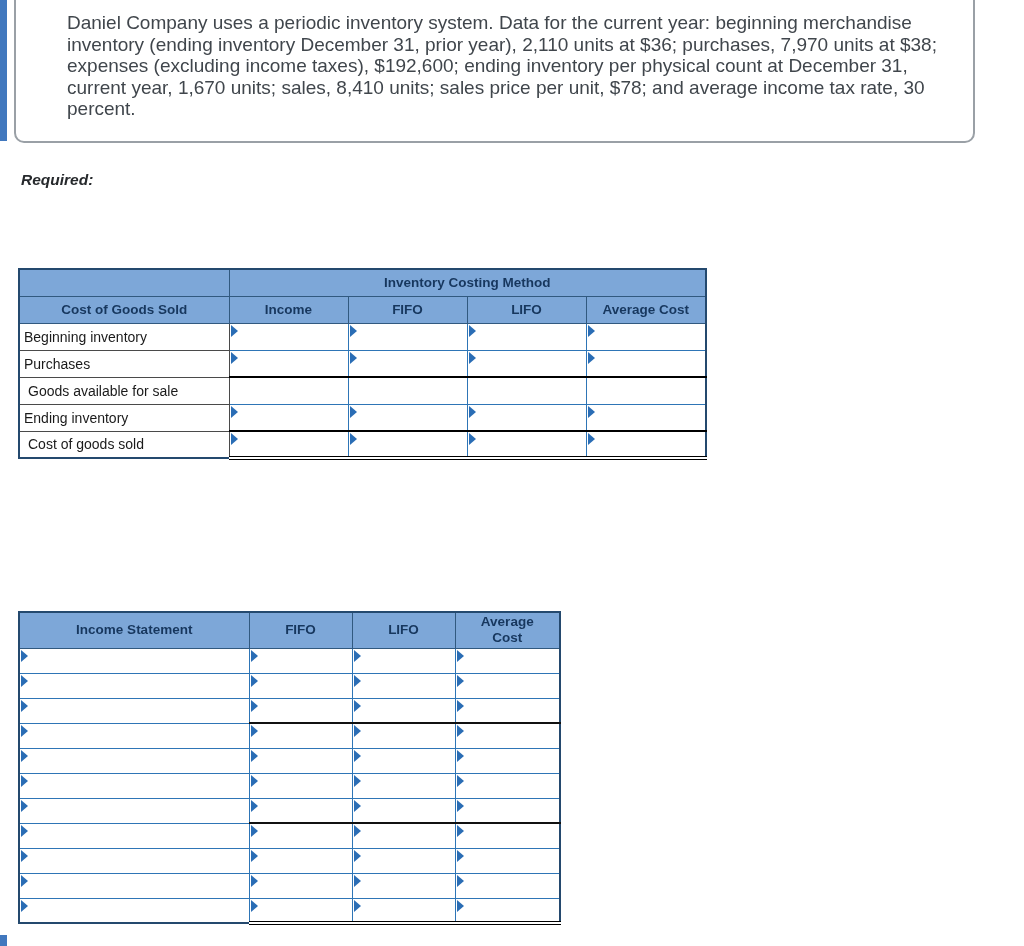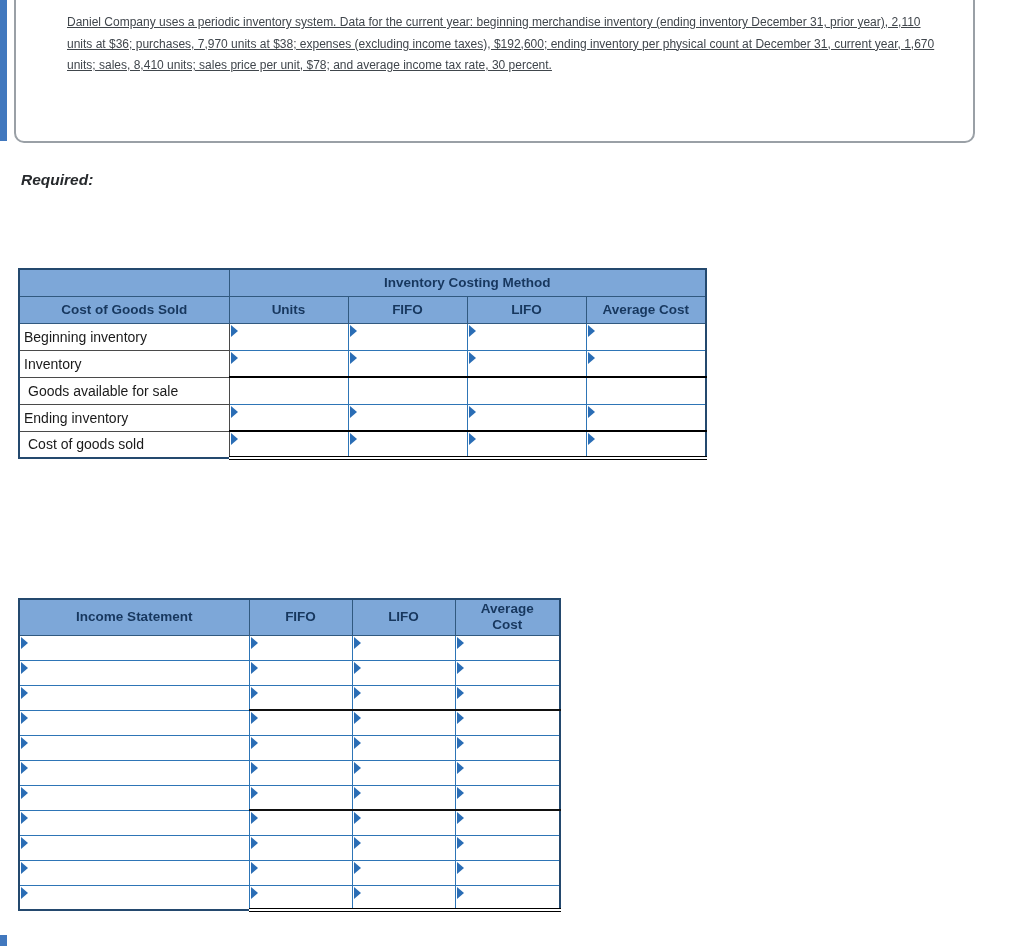--- a/index.html
+++ b/index.html
@@ -8,30 +8,30 @@
 
   .accent { position: absolute; left: 0; width: 7px; background: #4178be; }
   .accent-top { top: 0; height: 141px; }
   .accent-bottom { top: 935px; height: 11px; }
 
   .problem-box {
     position: absolute; left: 14px; top: -10px; width: 961px; height: 153px;
     border: 2px solid #9aa0a6; border-radius: 10px; background: #fff;
     padding: 20px 30px 0 51px;
   }
-  .problem-text { font-size: 12px; line-height: 21.5px; color: #40464c; text-decoration: underline; }
+  .problem-text { font-size: 19px; line-height: 21.5px; color: #40464c; }
 
   .required { position: absolute; left: 21px; top: 171px; width: 1002px; color: #26292c; font-style: italic; }
   .req-label { font-weight: bold; font-size: 15.5px; margin-bottom: 7px; }
   .req-text { font-size: 15.5px; line-height: 21px; }
   .note-red { color: #e23e28; font-weight: bold; }
 
   table { border-collapse: collapse; table-layout: fixed; background: #fff; }
   .cogs { position: absolute; left: 18px; top: 268px; width: 687px; border: 2px solid #24496e; }
-  .inc  { position: absolute; left: 18px; top: 598px; width: 541px; border: 2px solid #24496e; }
+  .inc  { position: absolute; left: 18px; top: 611px; width: 541px; border: 2px solid #24496e; }
 
   th {
     background: #7da7d8; color: #17375e; font-size: 13.5px; font-weight: bold;
     border: 1px solid #31597f; text-align: center; vertical-align: middle; line-height: 16px;
   }
   .cogs th { height: 27px; }
   .inc th  { height: 36px; }
   .inc th.avg { padding: 0 20px; }
 
   .cogs td { height: 27px; }
@@ -76,36 +76,36 @@
         <col style="width:119px">
         <col style="width:120px">
     </colgroup>
     <thead>
       <tr>
         <th></th>
         <th colspan="4">Inventory Costing Method</th>
       </tr>
       <tr>
         <th>Cost of Goods Sold</th>
-        <th>Units</th>
+        <th>Income</th>
         <th>FIFO</th>
         <th>LIFO</th>
         <th>Average Cost</th>
       </tr>
     </thead>
     <tbody>
         <tr>
           <td class="lbl">Beginning inventory</td>
           <td class="cell input"></td>
           <td class="cell input"></td>
           <td class="cell input"></td>
           <td class="cell input"></td>
         </tr>
         <tr>
-          <td class="lbl">Inventory</td>
+          <td class="lbl">Purchases</td>
           <td class="cell input"></td>
           <td class="cell input"></td>
           <td class="cell input"></td>
           <td class="cell input"></td>
         </tr>
         <tr>
           <td class="lbl ind">Goods available for sale</td>
           <td class="cell rule-top"></td>
           <td class="cell rule-top"></td>
           <td class="cell rule-top"></td>

